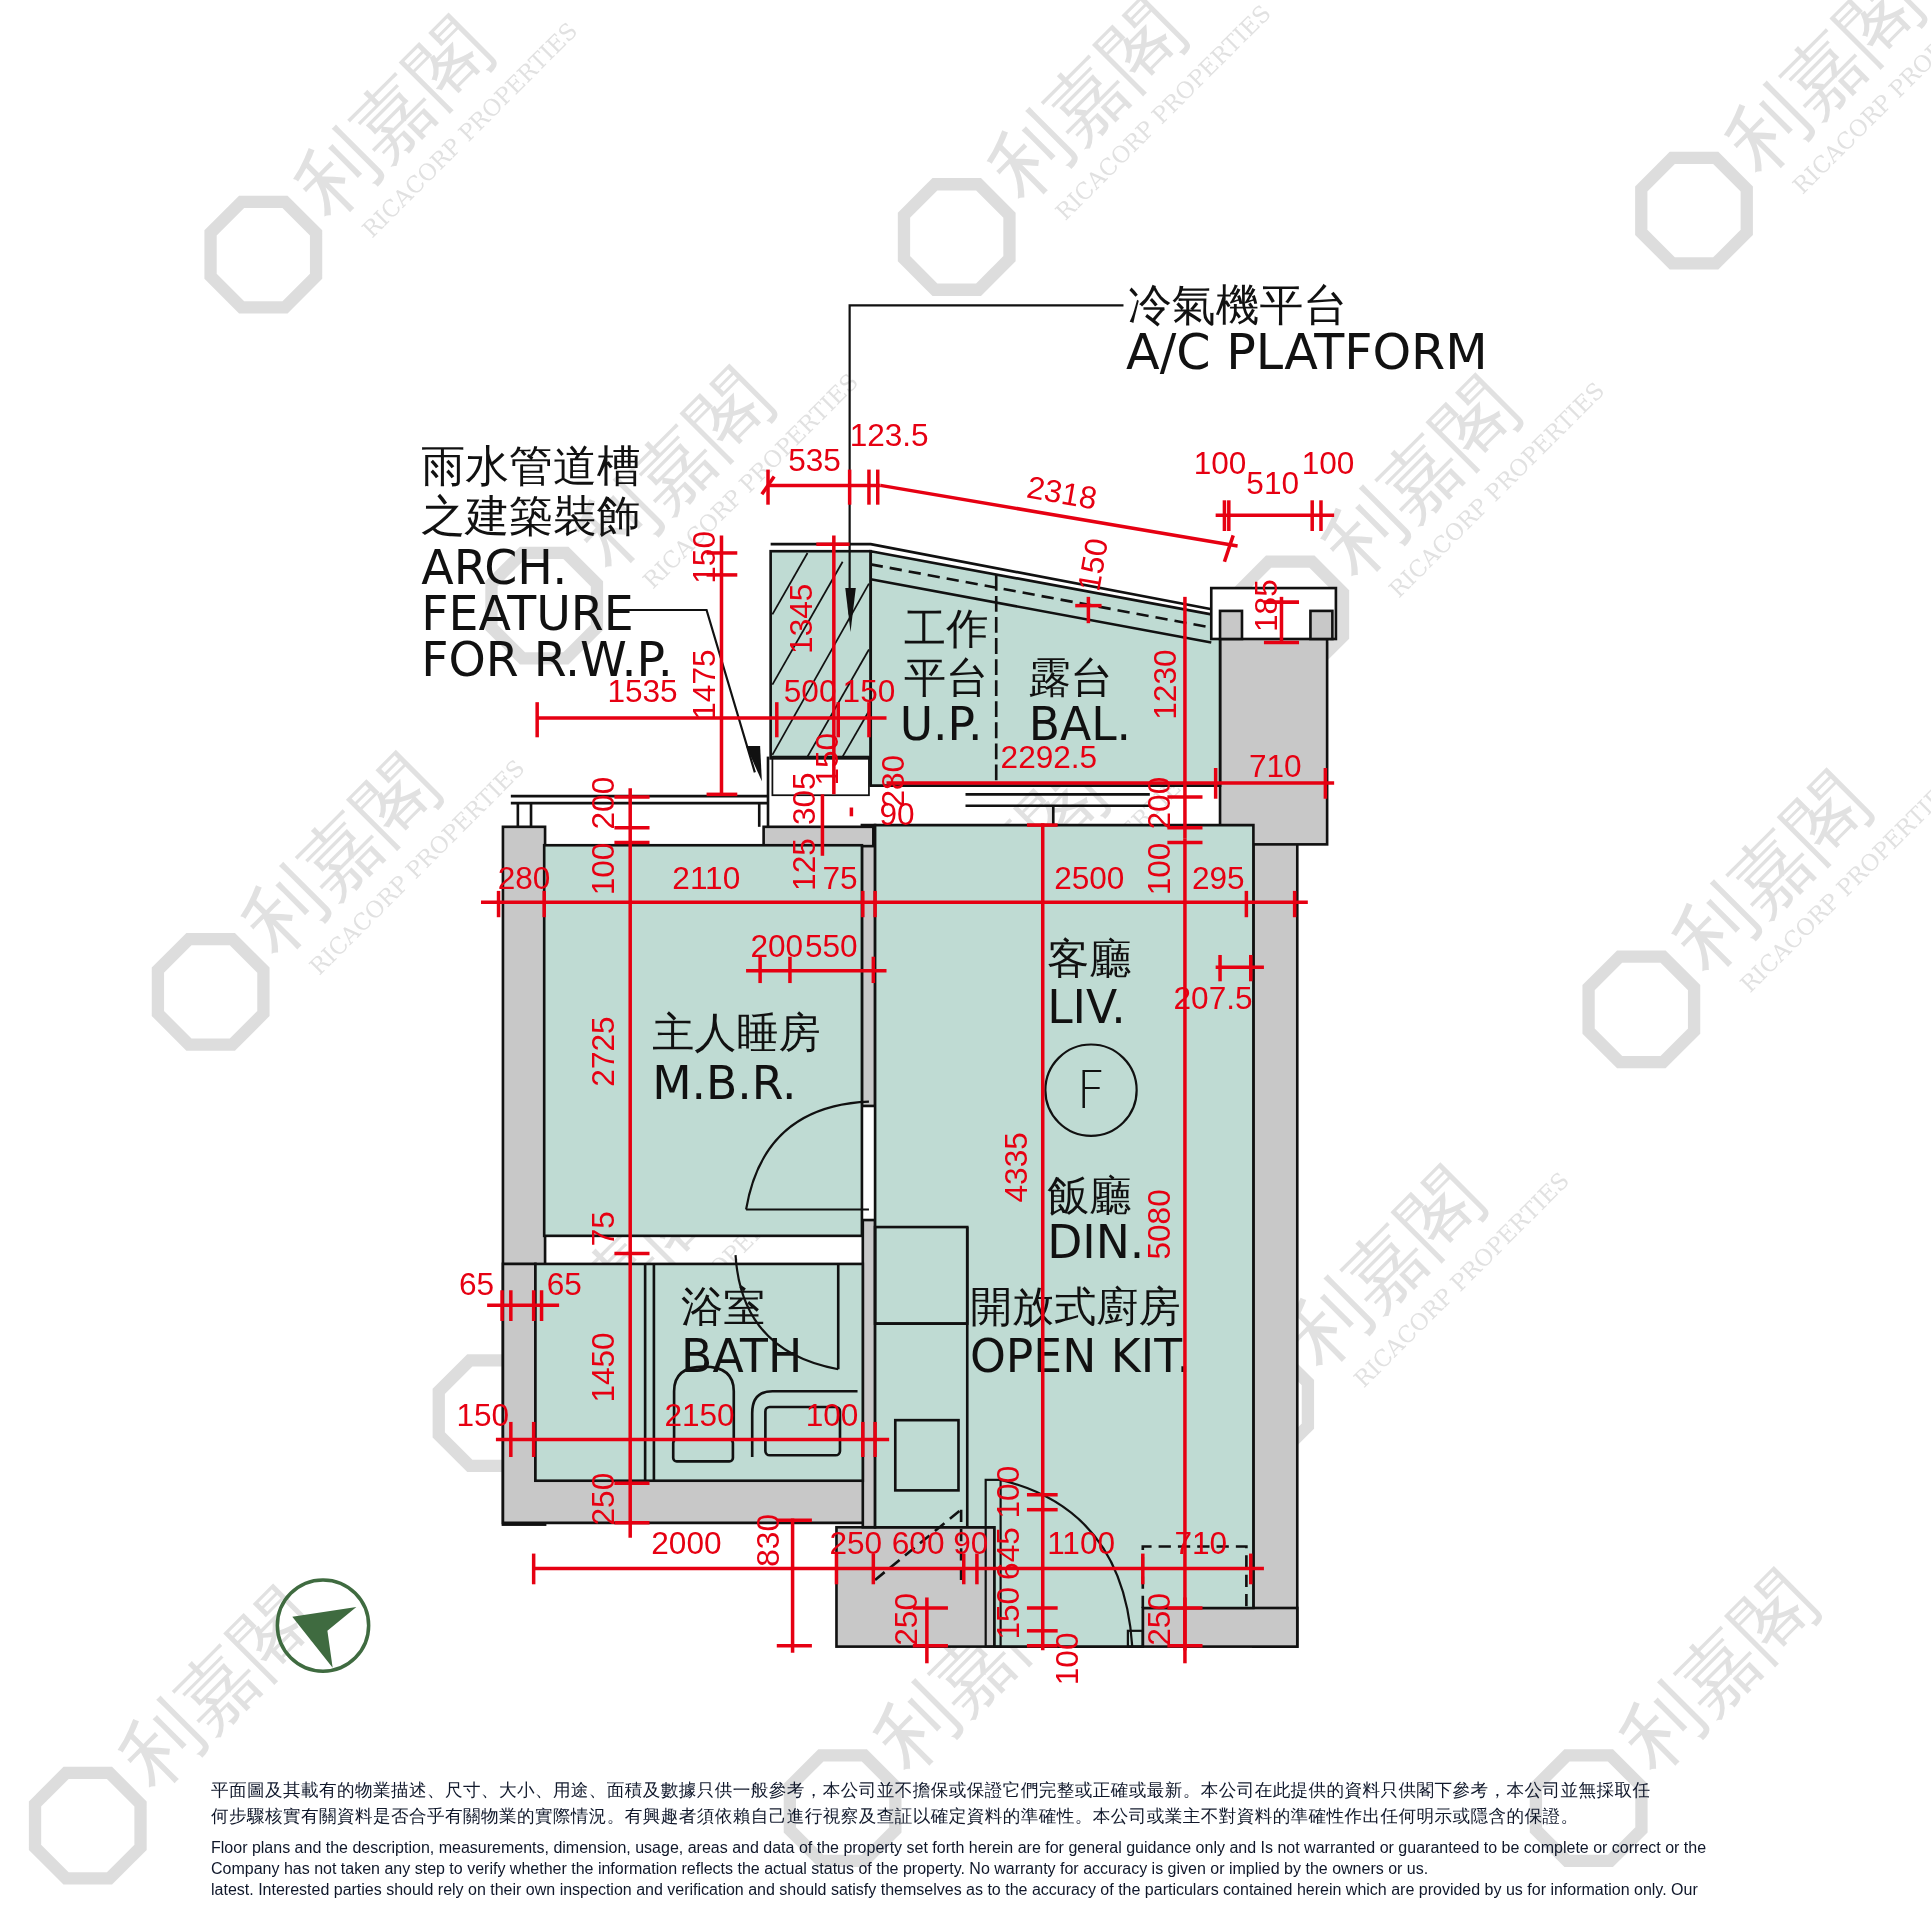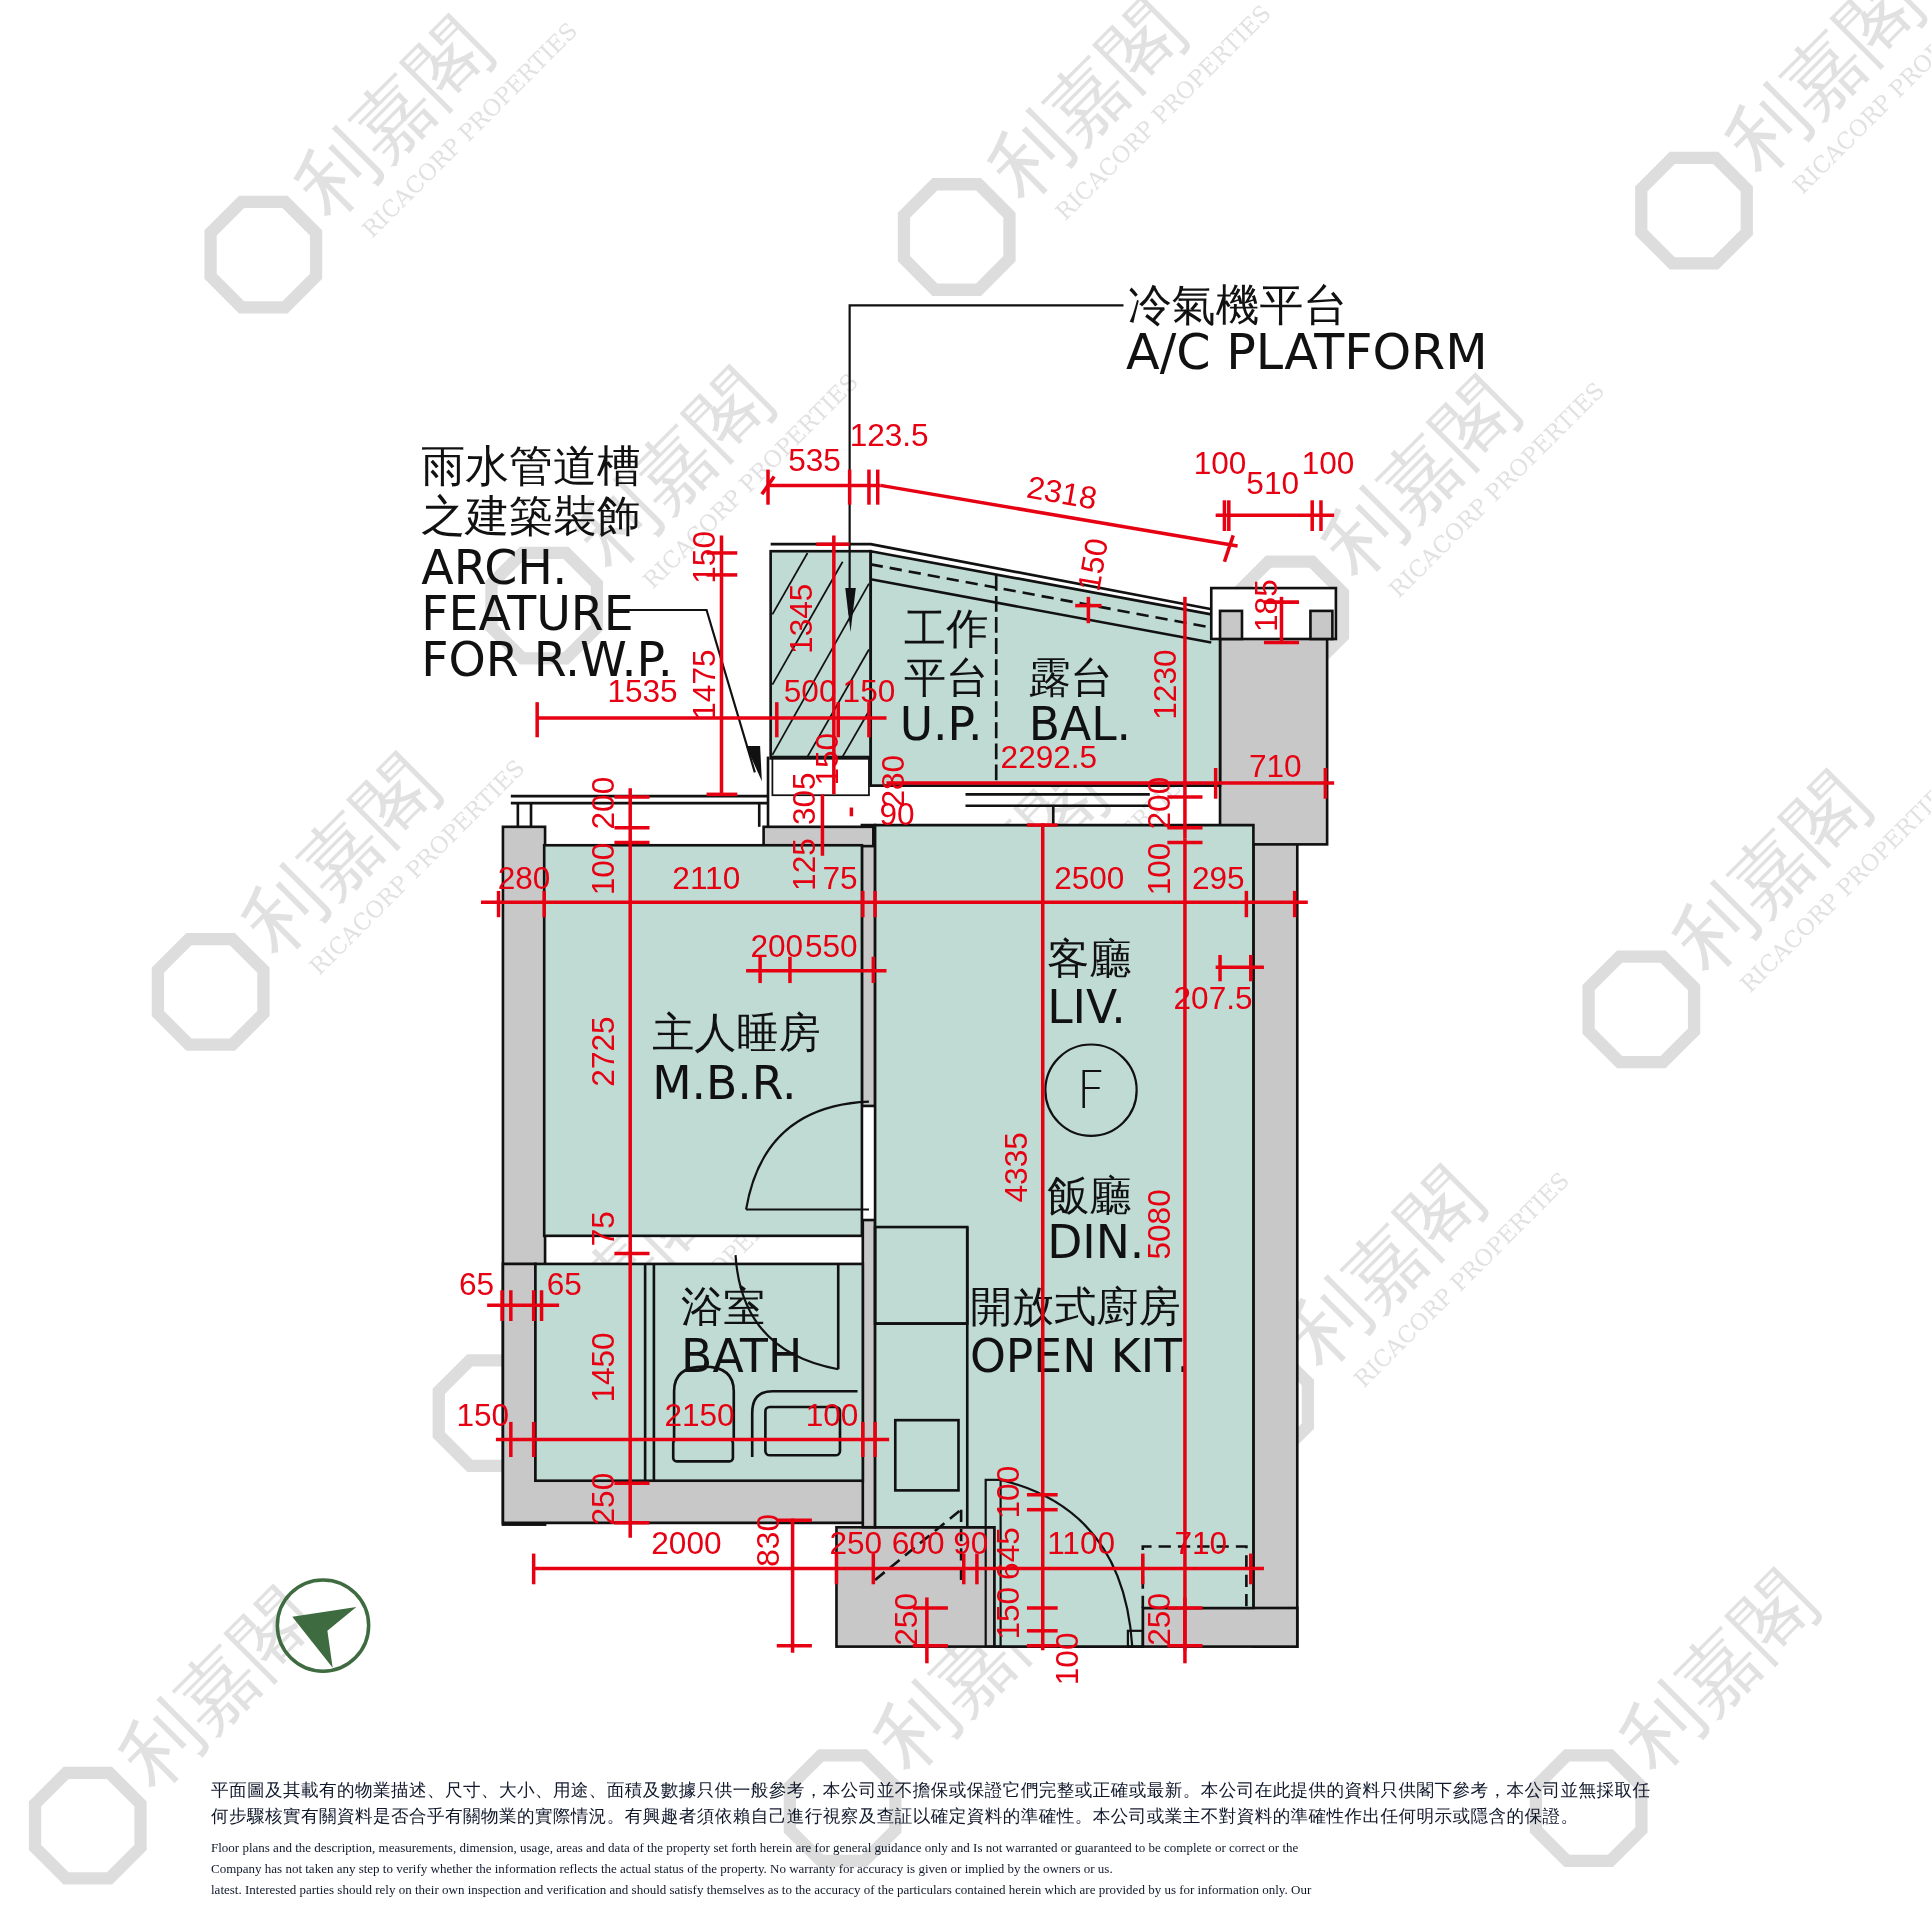--- a/index.html
+++ b/index.html
@@ -3,21 +3,21 @@
 <meta charset="utf-8">
 <style>
   html, body { margin: 0; padding: 0; background: #ffffff; }
   body { width: 1931px; height: 1931px; position: relative; overflow: hidden; font-family: "DejaVu Sans", sans-serif; }
   #plan { position: absolute; left: 0; top: 0; width: 1931px; height: 1931px; }
   .lbl { font-family: "DejaVu Sans", sans-serif; fill: #111; }
   .dim { font-family: "Liberation Sans", sans-serif; fill: #e60012; font-size: 36px; }
   .wm { font-family: "DejaVu Serif", serif; fill: #bdbdbd; opacity: 0.45; }
   .disclaimer { position: absolute; left: 180px; width: 1563px; color: #0f172a; margin-left: 31px; }
   .disc-zh { top: 1777px; font-size: 17.6px; line-height: 26px; font-family: "DejaVu Sans", sans-serif; letter-spacing: 0.4px; }
-  .disc-en { top: 1837px; font-size: 13px; line-height: 21px; font-family: Liberation Serif, serif; }
+  .disc-en { top: 1837px; font-size: 16px; line-height: 21px; font-family: Liberation Sans, sans-serif; }
   .disc-en div, .disc-zh div { white-space: nowrap; }
 </style>
 </head>
 <body>
 
 <svg id="plan" viewBox="0 0 2200 2200" xmlns="http://www.w3.org/2000/svg">
 
   <g>
     <g transform="translate(300,290) rotate(-45)">
       <polygon points="-60,-25 -25,-60 25,-60 60,-25 60,25 25,60 -25,60 -60,25" fill="none" stroke="#cfcfcf" stroke-width="14" opacity="0.7"></polygon>

